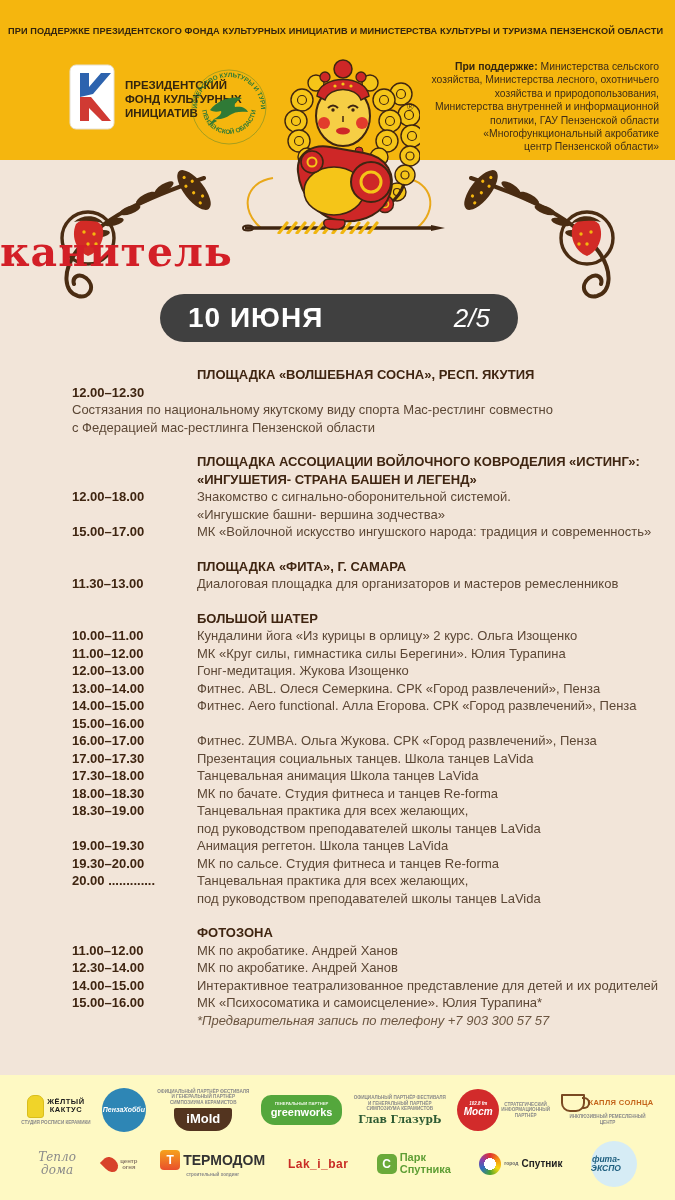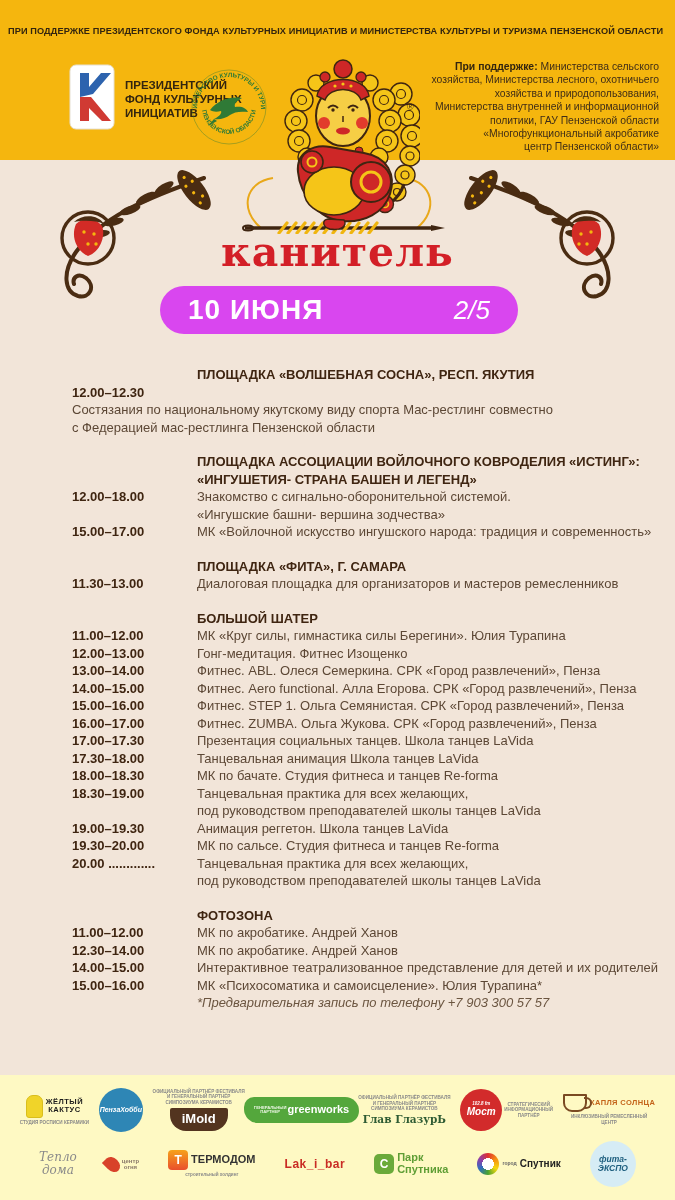--- a/index.html
+++ b/index.html
@@ -17,24 +17,24 @@
   .right-support{position:absolute;right:16px;top:60px;width:274px;text-align:right;
     font-size:10.4px;line-height:13.4px;color:#3F2D17;white-space:pre-line;}
   .right-support b{color:#33250F;}
   
   .doll{position:absolute;left:268px;top:44px;z-index:3;}
   .branch{position:absolute;top:160px;z-index:1;}
   .branch-left{left:26px;}
   .branch-right{right:26px;transform:scaleX(-1);}
   .needle{position:absolute;left:231px;top:168px;z-index:2;}
   
-  .brand-title{position:absolute;top:228px;left:0;width:100%;text-align:center;z-index:4;
+  .brand-title{position:absolute;top:228px;left:0;width:100%;text-align:left;z-index:4;
     font-family:"DejaVu Serif",serif;font-weight:bold;font-size:41px;color:#D31F27;letter-spacing:1px;}
-  .banner{position:absolute;top:286px;left:160px;width:358px;height:48px;border-radius:26px;
-    background:#d946ef;display:flex;align-items:center;justify-content:space-between;
+  .banner{position:absolute;top:294px;left:160px;width:358px;height:48px;border-radius:26px;
+    background:#404040;display:flex;align-items:center;justify-content:space-between;
     padding:0 28px;box-sizing:border-box;z-index:4;}
   .banner-date{color:#fff;font-weight:bold;font-size:28px;letter-spacing:1px;}
   .banner-page{color:#fff;font-size:26px;font-style:italic;font-weight:normal;}
   
   .schedule{position:absolute;top:366px;left:72px;width:575px;font-size:13px;line-height:17.5px;color:#5C4735;}
   .section{margin-top:17px;}
   .section:first-child{margin-top:0;}
   .sec-title{font-weight:bold;color:#3F2511;margin-left:125px;white-space:pre;}
   .row{display:flex;}
   .row .time{width:125px;flex:0 0 125px;font-weight:bold;color:#3F2511;}
@@ -48,37 +48,37 @@
     text-align:center;gap:2px;max-width:94px;}
   .logo-top,.logo-caption{font-size:4.6px;line-height:5.6px;color:#8a8a8a;font-weight:bold;white-space:pre-line;}
   .logo-sub{font-size:5px;color:#666;}
   .logo-main{display:flex;align-items:center;gap:3px;white-space:pre-line;font-weight:bold;line-height:1.05;}
   .logo-zhelty-kaktus .logo-label{font-size:7.5px;color:#1a1a1a;letter-spacing:.5px;}
   .logo-penzahobbi .logo-main{background:#2E86B5;color:#fff;width:44px;height:44px;border-radius:50%;
     justify-content:center;font-style:italic;font-size:7px;}
   .logo-imold .logo-main{background:#53341F;color:#fff;border-radius:2px 2px 16px 16px;
     padding:4px 12px 6px;font-size:13px;}
   .logo-greenworks .logo-main{background:#54A73C;color:#fff;border-radius:10px 14px 12px 14px;
-    padding:7px 10px;font-size:11px;flex-direction:row;gap:1px;}
+    padding:7px 10px;font-size:11px;flex-direction:column;gap:1px;}
   .logo-greenworks .logo-sub{color:#eaf5e2;font-size:4.2px;}
   .logo-glavglazur .logo-label{font-family:"DejaVu Serif",serif;font-size:10.5px;color:#2E5B33;}
   .logo-most-radio{flex-direction:row;}
   .logo-most-radio .logo-main{background:#D22B2B;color:#fff;width:42px;height:42px;border-radius:50%;
     justify-content:center;flex-direction:column;font-style:italic;font-size:10px;gap:0;}
   .logo-most-radio .logo-sub{color:#fff;font-size:4.5px;}
   .logo-kaplya-solntsa .logo-label{font-size:7.5px;color:#C4641A;letter-spacing:.4px;}
   .logo-teplo-doma .logo-label{font-family:"DejaVu Serif",serif;font-style:italic;font-size:12px;
     color:#8a8a8a;font-weight:normal;}
   .logo-tsentr-ognya .logo-label{font-size:6px;color:#8a7a6a;}
-  .logo-termodom .logo-label{font-size:11px;color:#333;}
+  .logo-termodom .logo-label{font-size:14px;color:#333;}
   .logo-lak-i-bar .logo-label{font-size:12px;color:#C92C24;letter-spacing:.5px;}
   .logo-park-sputnika .logo-label{font-size:11px;color:#5F9E35;text-align:left;}
   .logo-gorod-sputnik .logo-label{font-size:10px;color:#222;}
   .logo-fita-expo .logo-main{background:#D6ECF5;color:#1D5E7E;width:46px;height:46px;border-radius:50%;
-    justify-content:center;font-size:8.5px;font-style:italic;}
+    font-size:8.5px;font-style:italic;}
   .logo-icon{flex:0 0 auto;display:flex;align-items:center;justify-content:center;}
   .icon-cactus{width:15px;height:21px;background:#F0D429;border:1px solid #D9BE1C;border-radius:7px 7px 3px 3px;}
   .icon-flame{width:13px;height:17px;background:#D8422A;border-radius:0 50% 50% 50%;transform:rotate(-45deg);}
   .icon-square-t{width:20px;height:20px;background:linear-gradient(#F6A21C,#E94F2C);color:#fff;
     border-radius:4px;font-weight:bold;font-size:12px;}
   .icon-square-c{width:20px;height:20px;background:#6AAA3A;color:#fff;border-radius:5px;font-weight:bold;font-size:12px;}
   .icon-rainbow{width:22px;height:22px;border-radius:50%;
     background:radial-gradient(closest-side,#fff 52%,transparent 53%),
     conic-gradient(#E03030,#F59210,#F5D80E,#4AA32E,#2F6FBF,#8F3FA8,#E03030);}
   .icon-cup{width:20px;height:14px;border:2px solid #7A4A22;border-radius:1px 1px 9px 9px;position:relative;}
@@ -334,38 +334,41 @@
       <div class="section">
         <div class="sec-title">ПЛОЩАДКА «ФИТА», Г. САМАРА</div>
         <div class="row">
           <div class="time">11.30–13.00</div>
           <div class="desc">Диалоговая площадка для организаторов и мастеров ремесленников</div>
         </div>
       </div>
       <div class="section">
         <div class="sec-title">БОЛЬШОЙ ШАТЕР</div>
         <div class="row">
+          <div class="time">10.00–11.00</div>
+          <div class="desc">Кундалини йога «Из курицы в орлицу» 2 курс. Ольга Изощенко</div>
+        </div>
+        <div class="row">
           <div class="time">11.00–12.00</div>
           <div class="desc">МК «Круг силы, гимнастика силы Берегини». Юлия Турапина</div>
         </div>
         <div class="row">
           <div class="time">12.00–13.00</div>
-          <div class="desc">Гонг-медитация. Фитнес Изощенко</div>
+          <div class="desc">Гонг-медитация. Жукова Изощенко</div>
         </div>
         <div class="row">
           <div class="time">13.00–14.00</div>
           <div class="desc">Фитнес. ABL. Олеся Семеркина. СРК «Город развлечений», Пенза</div>
         </div>
         <div class="row">
           <div class="time">14.00–15.00</div>
           <div class="desc">Фитнес. Aero functional. Алла Егорова. СРК «Город развлечений», Пенза</div>
         </div>
         <div class="row">
           <div class="time">15.00–16.00</div>
-          <div class="desc">Фитнес. STEP 1. Ольга Семянистая. СРК «Город развлечений», Пенза</div>
         </div>
         <div class="row">
           <div class="time">16.00–17.00</div>
           <div class="desc">Фитнес. ZUMBA. Ольга Жукова. СРК «Город развлечений», Пенза</div>
         </div>
         <div class="row">
           <div class="time">17.00–17.30</div>
           <div class="desc">Презентация социальных танцев. Школа танцев LaVida</div>
         </div>
         <div class="row">

